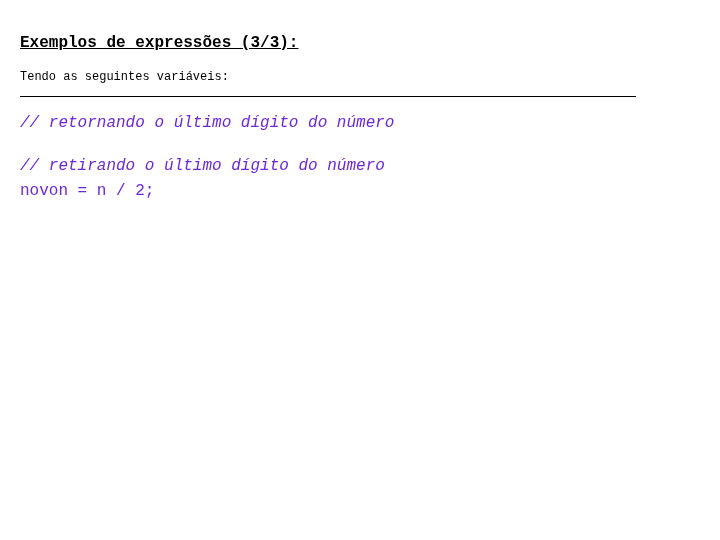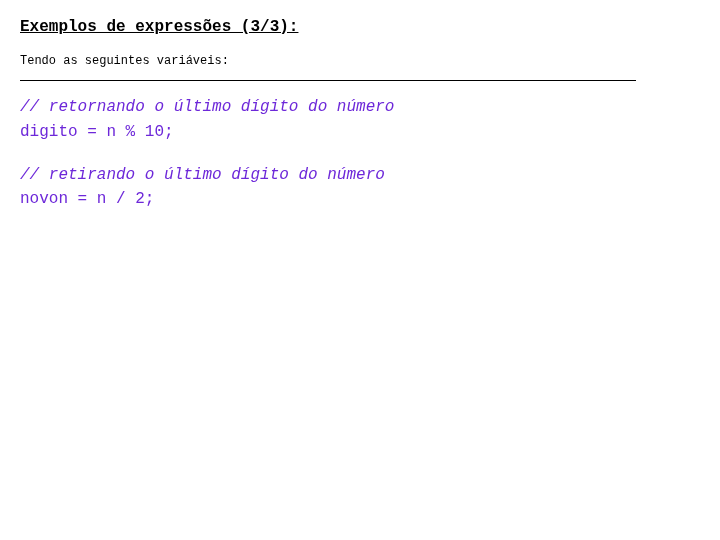--- a/index.html
+++ b/index.html
@@ -14,21 +14,21 @@
       background-color: #ffffff;
       font-family: 'Courier New', Courier, monospace;
       font-size: 16px;
       overflow: hidden;
     }
 
     .page-container {
       width: 656px;
       height: 540px;
       background: #ffffff;
-      padding: 18px 20px;
+      padding: 34px 20px;
     }
 
     .title {
       font-family: 'Courier New', Courier, monospace;
       font-size: 16px;
       font-weight: bold;
       text-decoration: underline;
       margin-bottom: 16px;
       color: #000000;
     }
@@ -81,21 +81,20 @@
   <div class="intro-block">
     <div class="intro-line">
       <span>Tendo as seguintes variáveis:</span>
     </div>
   </div>
 
   <hr class="divider">
 
   <div class="code-section">
     <div class="code-line">// retornando o último dígito do número</div>
-    <div class="code-line normal">digito = n % 10;</div>
   </div>
 
   <div class="code-section">
     <div class="code-line">// retirando o último dígito do número</div>
     <div class="code-line normal">novon = n / 2;</div>
   </div>
 
 
 </div>
 

